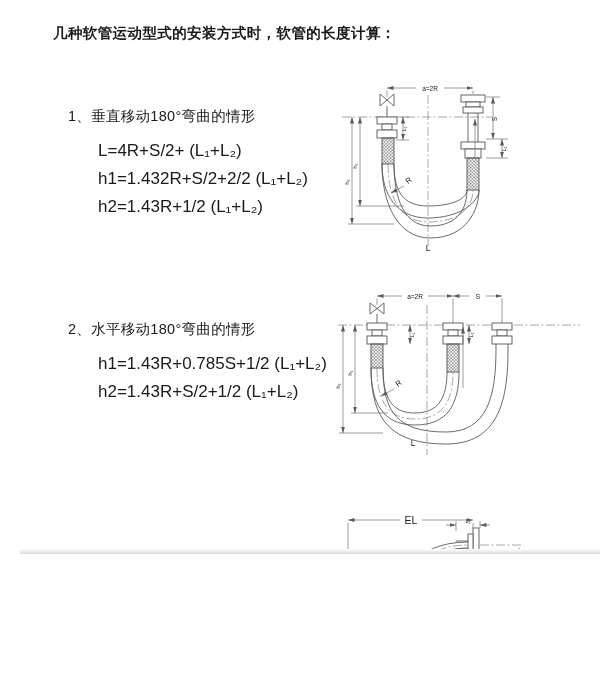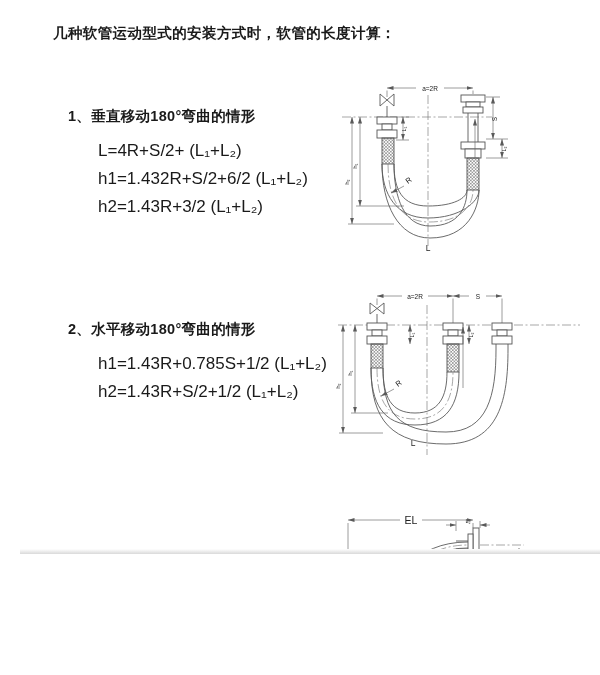--- a/index.html
+++ b/index.html
@@ -1,20 +1,20 @@
 <!DOCTYPE html>
 <html><head>
 <meta charset="utf-8">
 <style>
   html,body{margin:0;padding:0;background:#fff;}
   .page{position:relative;width:600px;height:554px;background:#ffffff;overflow:hidden;
         font-family:"Liberation Sans","DejaVu Sans",sans-serif;color:#1a1a1a;margin-left:20px;}
   .title{position:absolute;left:33px;top:24px;font-size:14.5px;font-weight:bold;letter-spacing:.4px;}
   .calc{position:absolute;left:48px;width:270px;}
-  .calc h2{margin:0;font-size:14.5px;font-weight:bold;letter-spacing:.3px;}
+  .calc h2{margin:0;font-size:14.5px;font-weight:normal;letter-spacing:.3px;}
   .formulas{margin:11px 0 0 30px;}
   .formula{height:28px;line-height:28px;font-size:17px;font-weight:500;white-space:nowrap;}
   .diag{position:absolute;}
   
   .ln{stroke:#5a5a5a;stroke-width:.9;fill:none;}
   .thin{stroke:#666;stroke-width:.65;fill:none;}
   .cl{stroke:#6d6d6d;stroke-width:.6;fill:none;stroke-dasharray:9 2.5 2 2.5;}
   .fit{fill:#fff;stroke:#555;stroke-width:.9;}
   .hrect{stroke:#555;stroke-width:.9;}
   svg text{fill:#222;font-family:"Liberation Sans","DejaVu Sans",sans-serif;}
@@ -26,22 +26,22 @@
 <body>
 
 <div class="page">
 
   <div class="title">几种软管运动型式的安装方式时，软管的长度计算：</div>
 
   <section class="calc" style="top:107px">
     <h2>1、垂直移动180°弯曲的情形</h2>
     <div class="formulas">
       <div class="formula">L=4R+S/2+ (L₁+L₂)</div>
-      <div class="formula">h1=1.432R+S/2+6/2 (L₁+L₂)</div>
-      <div class="formula">h2=1.43R+3/2 (L₁+L₂)</div>
+      <div class="formula">h1=1.432R+S/2+2/2 (L₁+L₂)</div>
+      <div class="formula">h2=1.43R+1/2 (L₁+L₂)</div>
     </div>
   </section>
 
   <section class="calc" style="top:320px">
     <h2>2、水平移动180°弯曲的情形</h2>
     <div class="formulas">
       <div class="formula">h1=1.43R+0.785S+1/2 (L₁+L₂)</div>
       <div class="formula">h2=1.43R+S/2+1/2 (L₁+L₂)</div>
     </div>
   </section>

